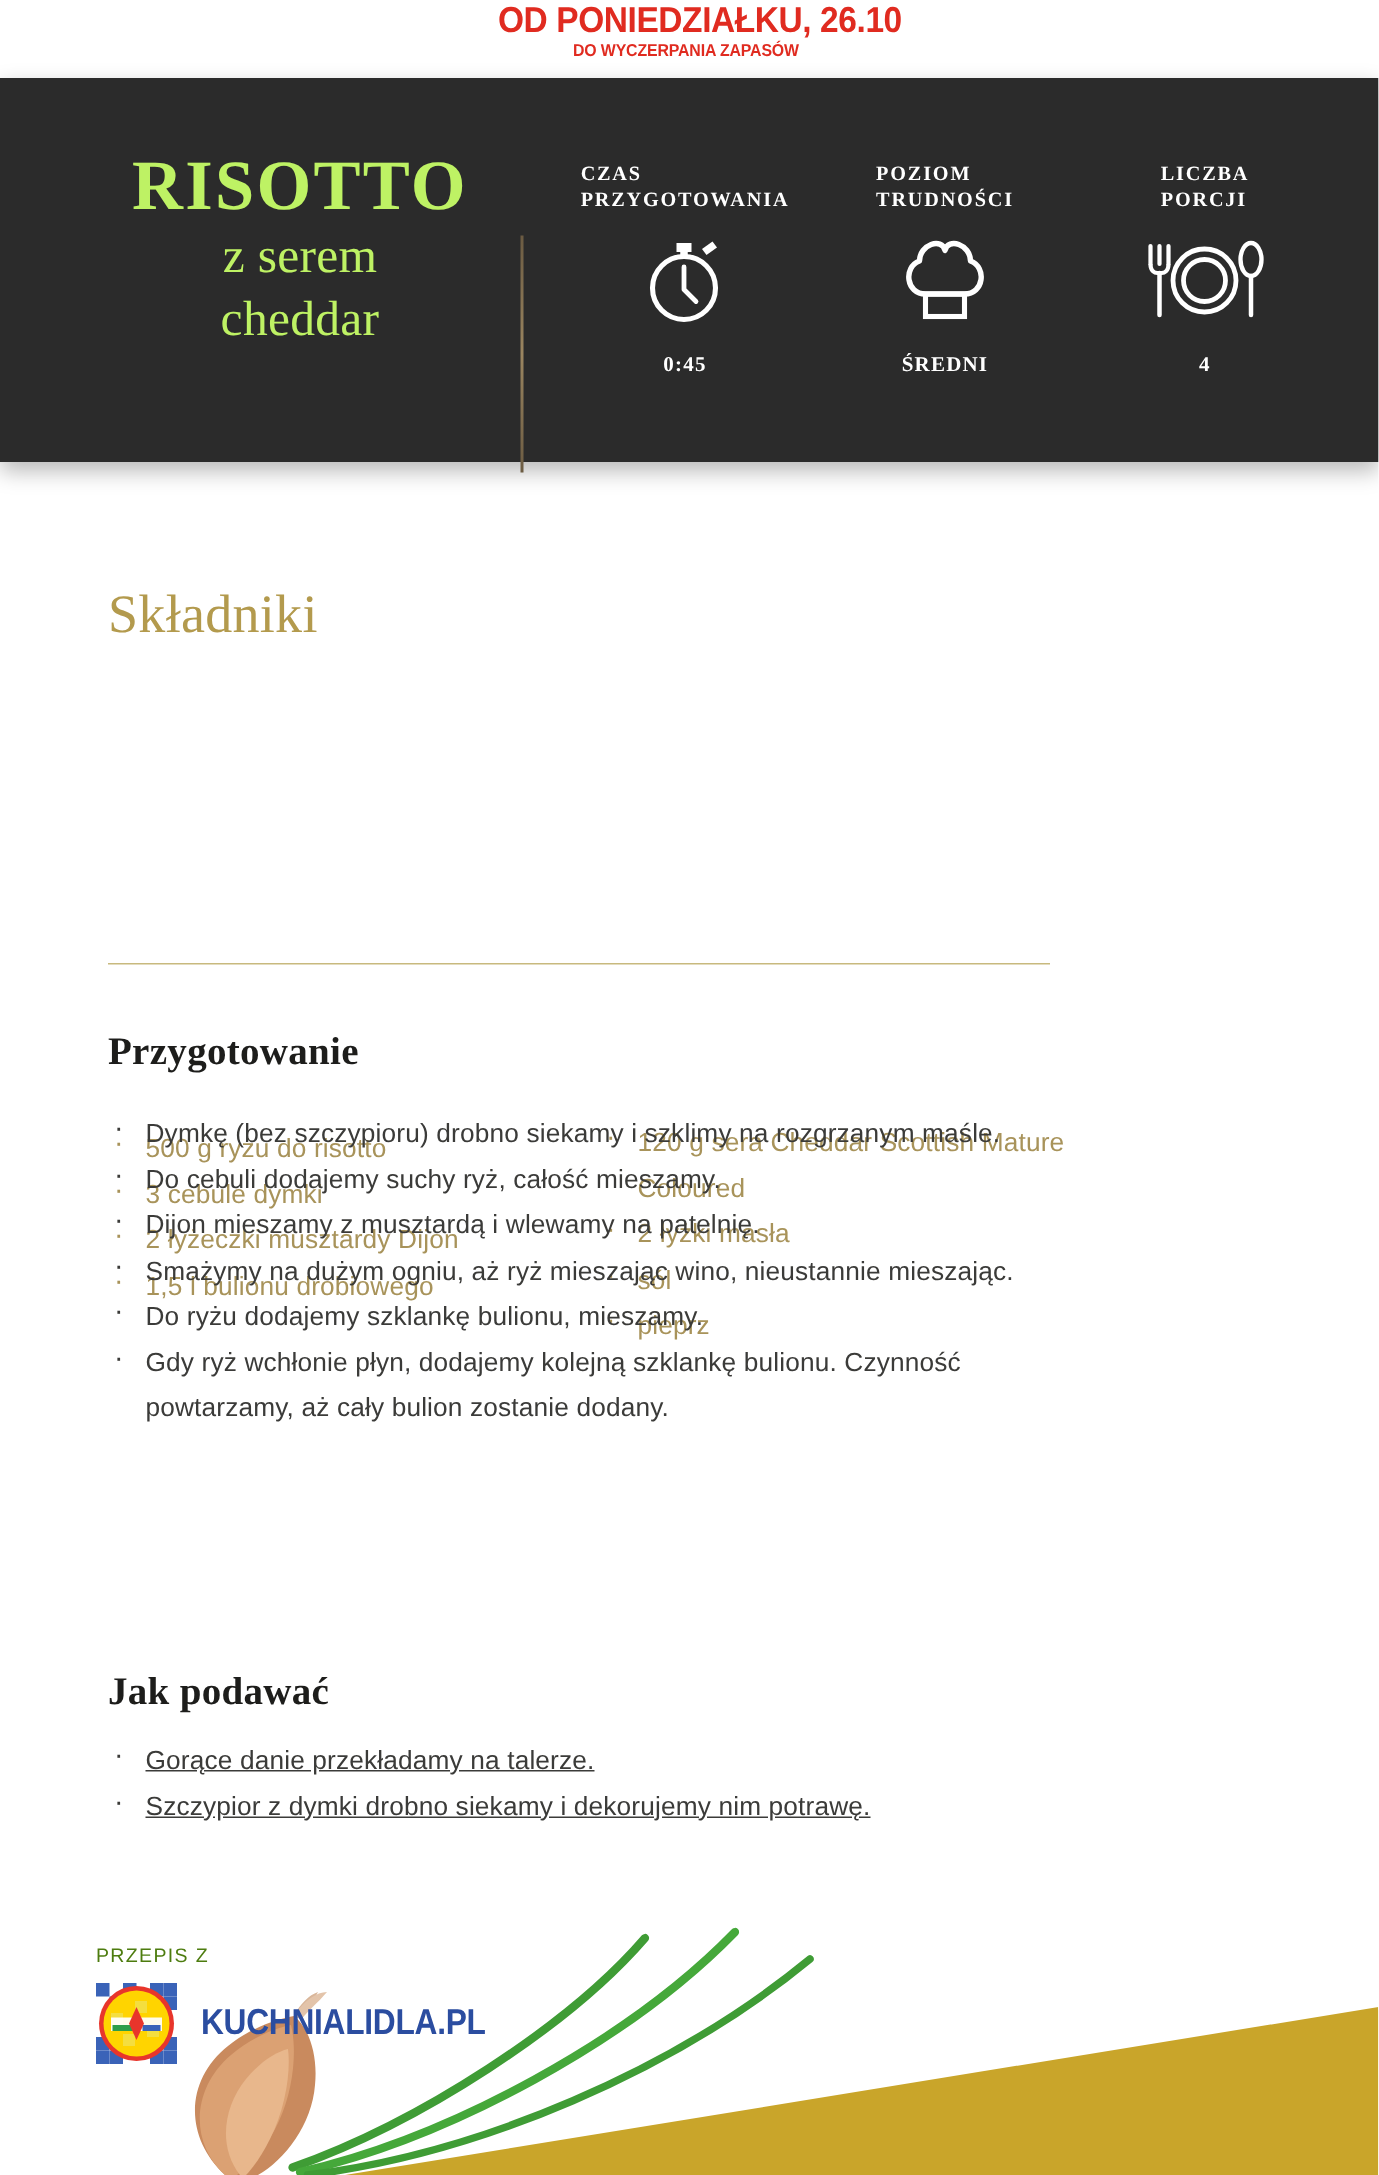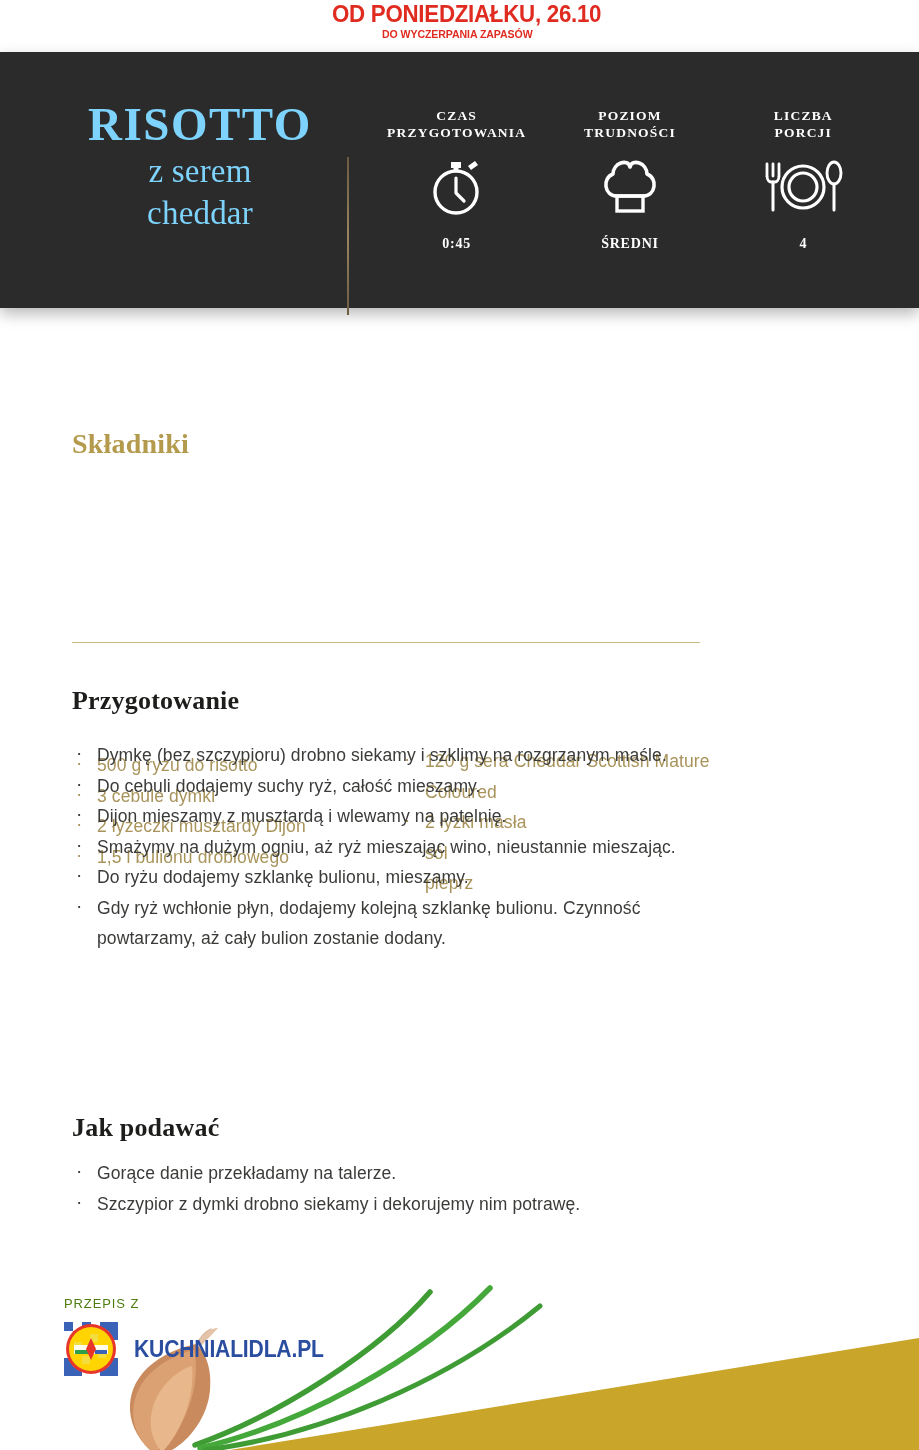--- a/index.html
+++ b/index.html
@@ -53,21 +53,21 @@
     left: 0; top: 52px;
     width: 919px; height: 256px;
     background: #2b2b2b;
     box-shadow: 0 6px 14px rgba(0,0,0,0.28);
   }
   .hero-title-block {
     position: absolute;
     left: 60px; top: 48px;
     width: 280px;
     text-align: center;
-    color: #7dd3fc;
+    color: #bef264;
     font-family: "Liberation Serif", serif;
   }
   .hero-title-main {
     font-size: 47px;
     font-weight: bold;
     letter-spacing: 1.5px;
     line-height: 1.04;
   }
   .hero-title-sub {
     font-size: 33px;
@@ -92,21 +92,21 @@
     display: flex;
     flex-direction: column;
     align-items: center;
     color: #ffffff;
     font-family: "Liberation Serif", serif;
   }
   .stat-label {
     font-size: 13.5px;
     font-weight: bold;
     letter-spacing: 1.2px;
-    text-align: center;
+    text-align: left;
     line-height: 1.25;
     text-transform: uppercase;
     height: 38px;
   }
   .stat-icon {
     height: 74px;
     display: flex;
     align-items: center;
     justify-content: center;
     margin-top: 4px;
@@ -119,24 +119,23 @@
   }
 
   
   .content { position: absolute; left: 0; top: 308px; width: 919px; }
 
   .sec-head-gold {
     position: absolute;
     left: 72px;
     color: #b39a4d;
     font-family: "Liberation Serif", serif;
-    font-weight: bold;
-    font-size: 28px;
+    font-weight: normal;
+    font-size: 36px;
     letter-spacing: 0.2px;
-    margin-top: 40px;
   }
   .sec-head-dark {
     position: absolute;
     left: 72px;
     color: #1d1d1b;
     font-family: "Liberation Serif", serif;
     font-weight: bold;
     font-size: 26px;
     letter-spacing: 0.2px;
   }
@@ -170,21 +169,21 @@
   .divider-gold {
     position: absolute;
     left: 72px; top: 334px;
     width: 628px; height: 1px;
     background: #c8b97e;
   }
 
   .prep-list { left: 72px; top: 432px; width: 780px; }
   .prep-list li { line-height: 32px; }
   .serve-list { left: 72px; top: 850px; width: 760px; }
-  .serve-list li { line-height: 35px; }
+  .serve-list li { line-height: 35px; text-decoration: underline; }
 
   
   .footer-label {
     position: absolute;
     left: 64px; top: 1296px;
     color: #4d7c0f;
     font-size: 13px;
     font-weight: normal;
     letter-spacing: 0.9px;
   }

